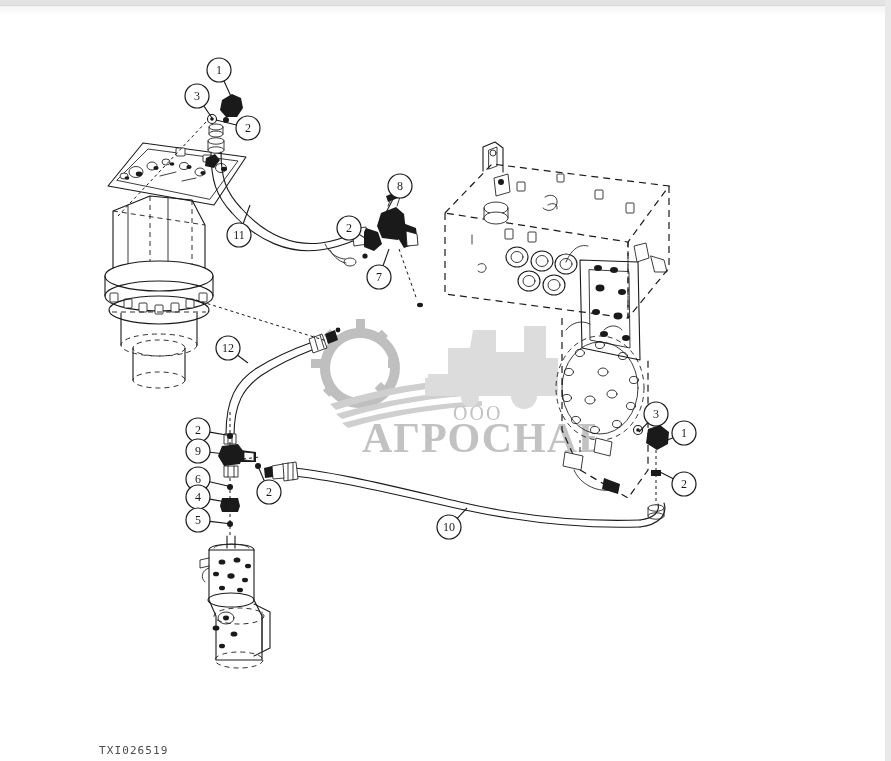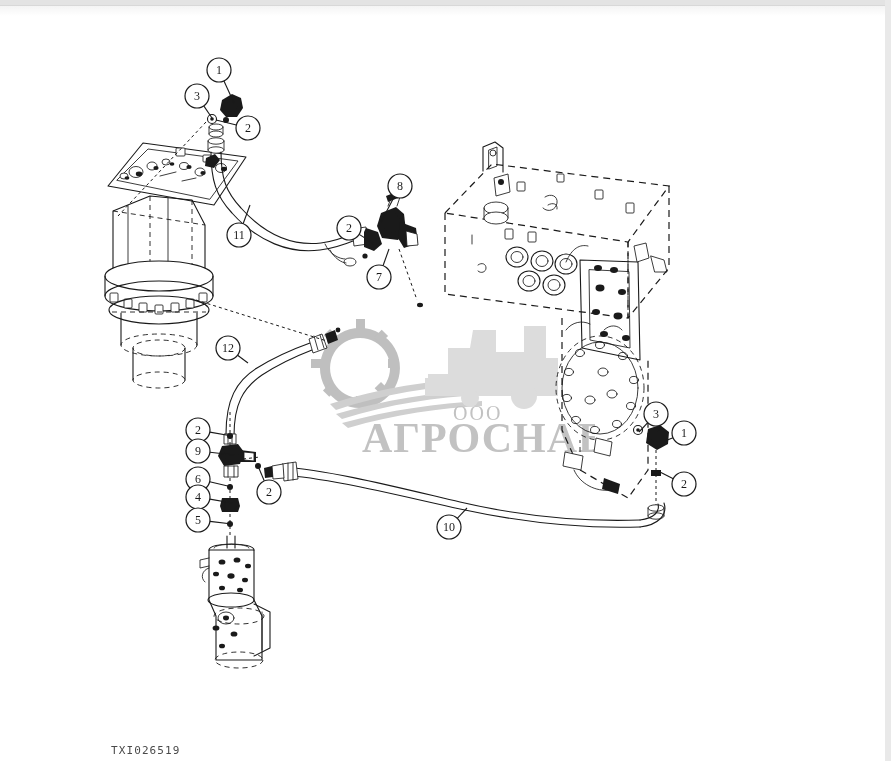--- a/index.html
+++ b/index.html
@@ -56,21 +56,20 @@
   }
   #figure-number {
     position: absolute;
     left: 99px;
     top: 744px;
     font-family: "DejaVu Sans Mono", monospace;
     font-size: 11px;
     letter-spacing: 1.1px;
     color: #4a4a4a;
     white-space: nowrap;
-    margin-left: 12px;
   }
   .bubble-text {
     font-family: "Liberation Serif", serif;
     font-size: 12px;
     fill: #1a1a1a;
   }
   text { user-select: none; }
 </style>
 </head>
 <body>

